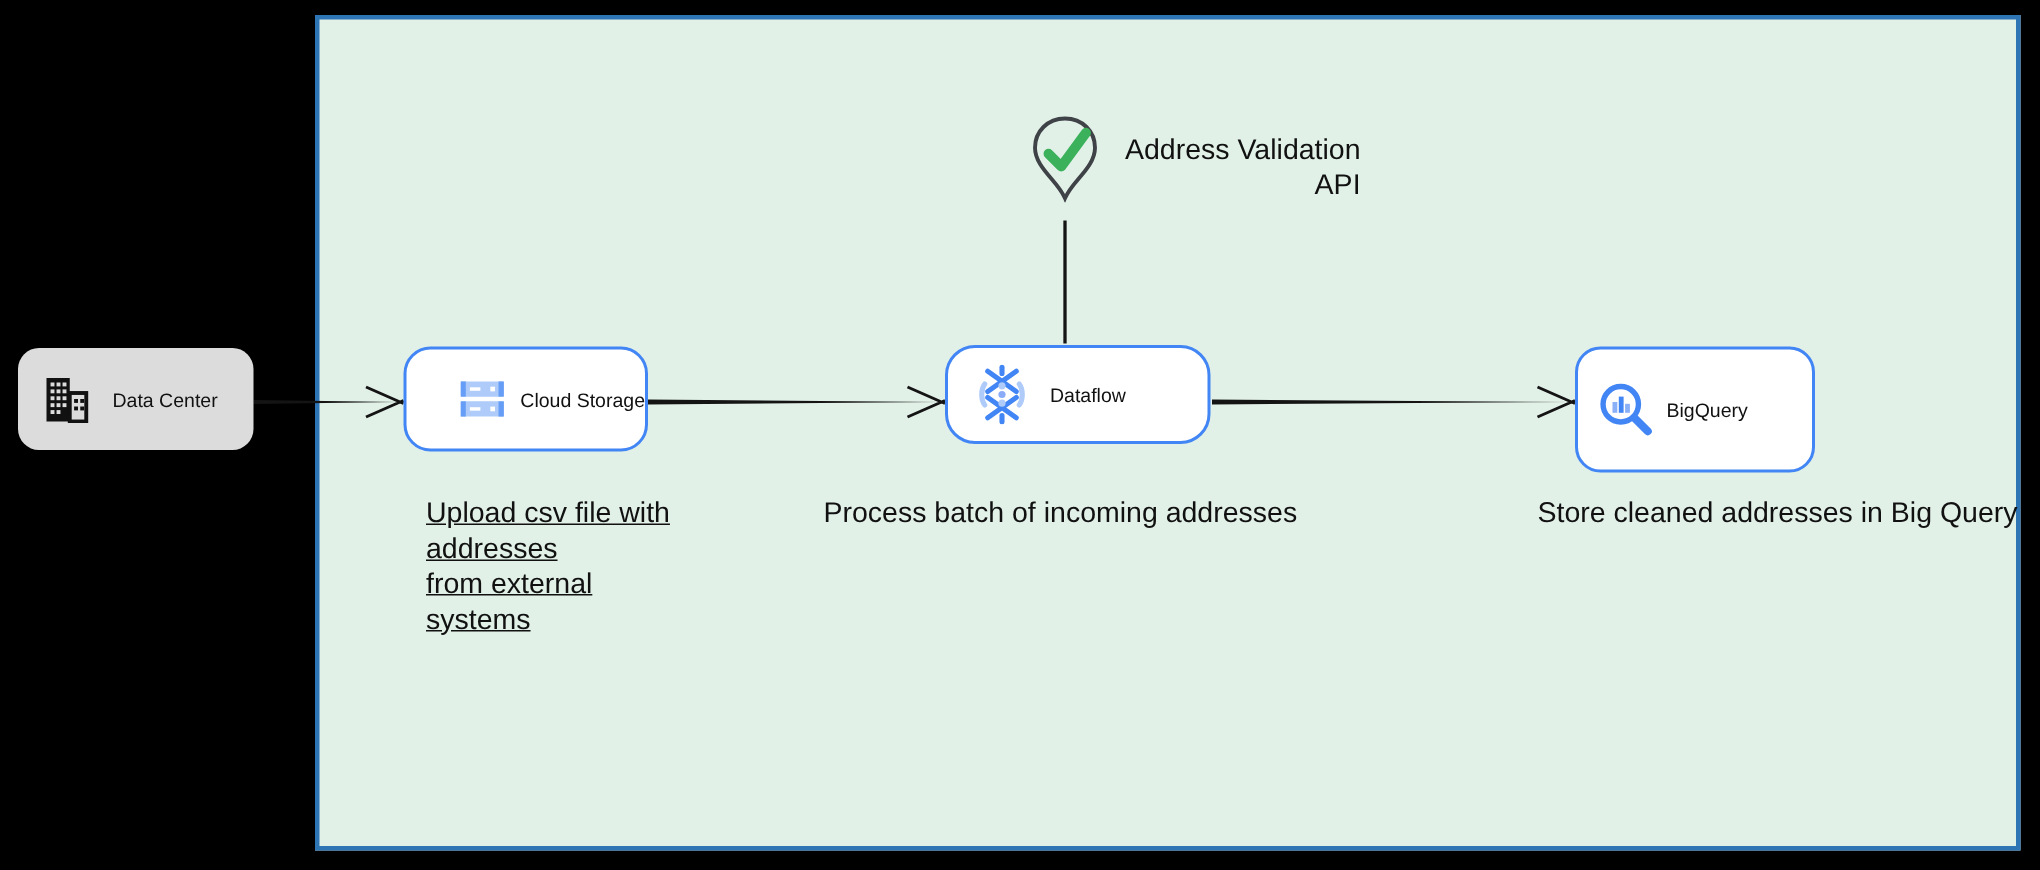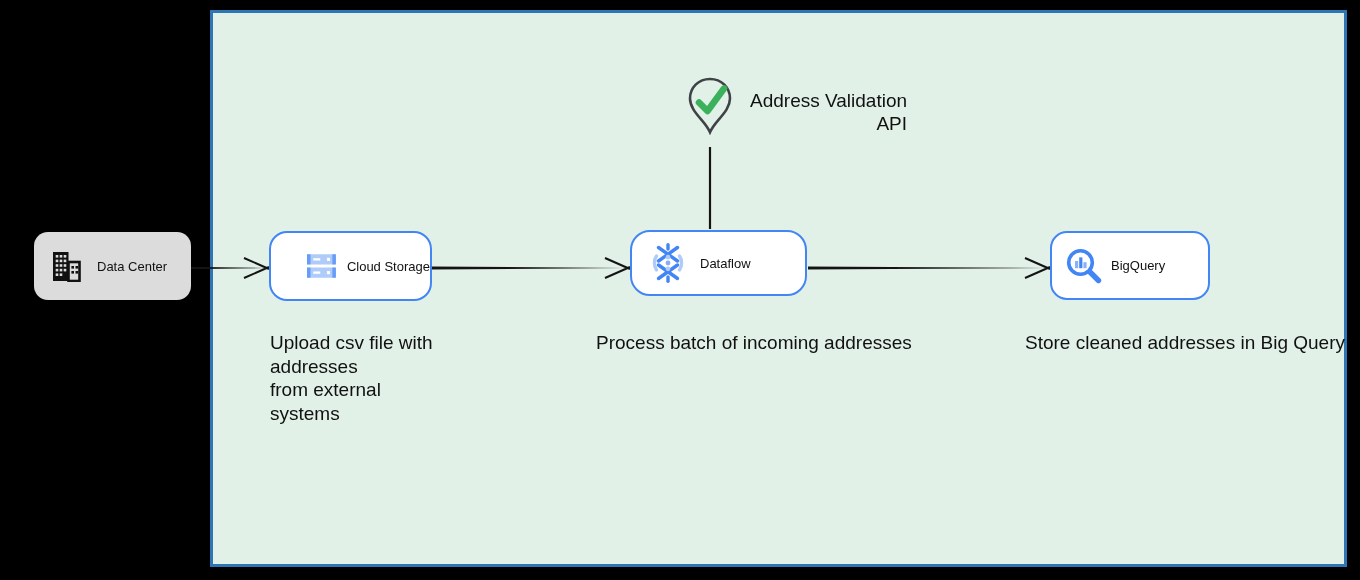--- a/index.html
+++ b/index.html
@@ -17,36 +17,36 @@
   }
   .overlay{position:absolute;left:0;top:0;width:1360px;height:580px;pointer-events:none;}
   .node{
     position:absolute;display:flex;align-items:center;box-sizing:border-box;
     background:var(--node-fill,#fff);
     border:2px solid var(--node-border,#4285f4);
     font-size:13px;color:var(--text,#111);white-space:nowrap;
   }
   .node-dc{
     left:12px;top:232px;width:157px;height:68px;border:none;border-radius:14px;
-    background:var(--data-center-fill,#dcdcdc);padding-left:17px;gap:15px;margin-left:22px;
+    background:var(--data-center-fill,#dcdcdc);padding-left:17px;gap:15px;
   }
   .node-cs{left:269px;top:231px;width:163px;height:70px;border-radius:18px;padding-left:36px;gap:11px;}
   .node-df{left:630px;top:230px;width:177px;height:66px;border-radius:20px;padding-left:17px;gap:13px;}
-  .node-bq{left:1050px;top:231px;width:160px;height:69px;border-radius:17px;padding-left:13px;gap:8px;}
+  .node-bq{left:1050px;top:231px;width:160px;height:84px;border-radius:17px;padding-left:13px;gap:8px;}
   .pin{position:absolute;left:687px;top:77px;width:46px;height:58px;}
   .pin-label{
     position:absolute;left:750px;top:89px;font-size:19px;line-height:23px;
     white-space:pre-line;color:var(--text,#111);text-align:right;
   }
   .caption{
     position:absolute;font-size:19px;line-height:23.5px;white-space:pre-line;
     color:var(--text,#111);
   }
-  .cap-cs{left:270px;top:331px;}
-  .cap-df{left:596px;top:331px;white-space:nowrap;}
+  .cap-cs{left:284px;top:331px;text-decoration:underline;}
+  .cap-df{left:549px;top:331px;white-space:nowrap;}
   .cap-bq{left:989px;top:331px;white-space:nowrap;margin-left:36px;}
   
   .s-conn{stroke:var(--connector,#141414);fill:none;}
   .f-conn{fill:var(--connector,#141414);}
   .s-blue{stroke:var(--icon-blue,#4285f4);fill:none;}
   .f-blue{fill:var(--icon-blue,#4285f4);}
   .s-lblue{stroke:var(--icon-blue-light,#aecbfa);fill:none;}
   .f-lblue{fill:var(--icon-blue-light,#aecbfa);}
   .f-mblue{fill:var(--icon-blue-mid,#669df6);}
   .f-bar{fill:#8ab0f8;}

